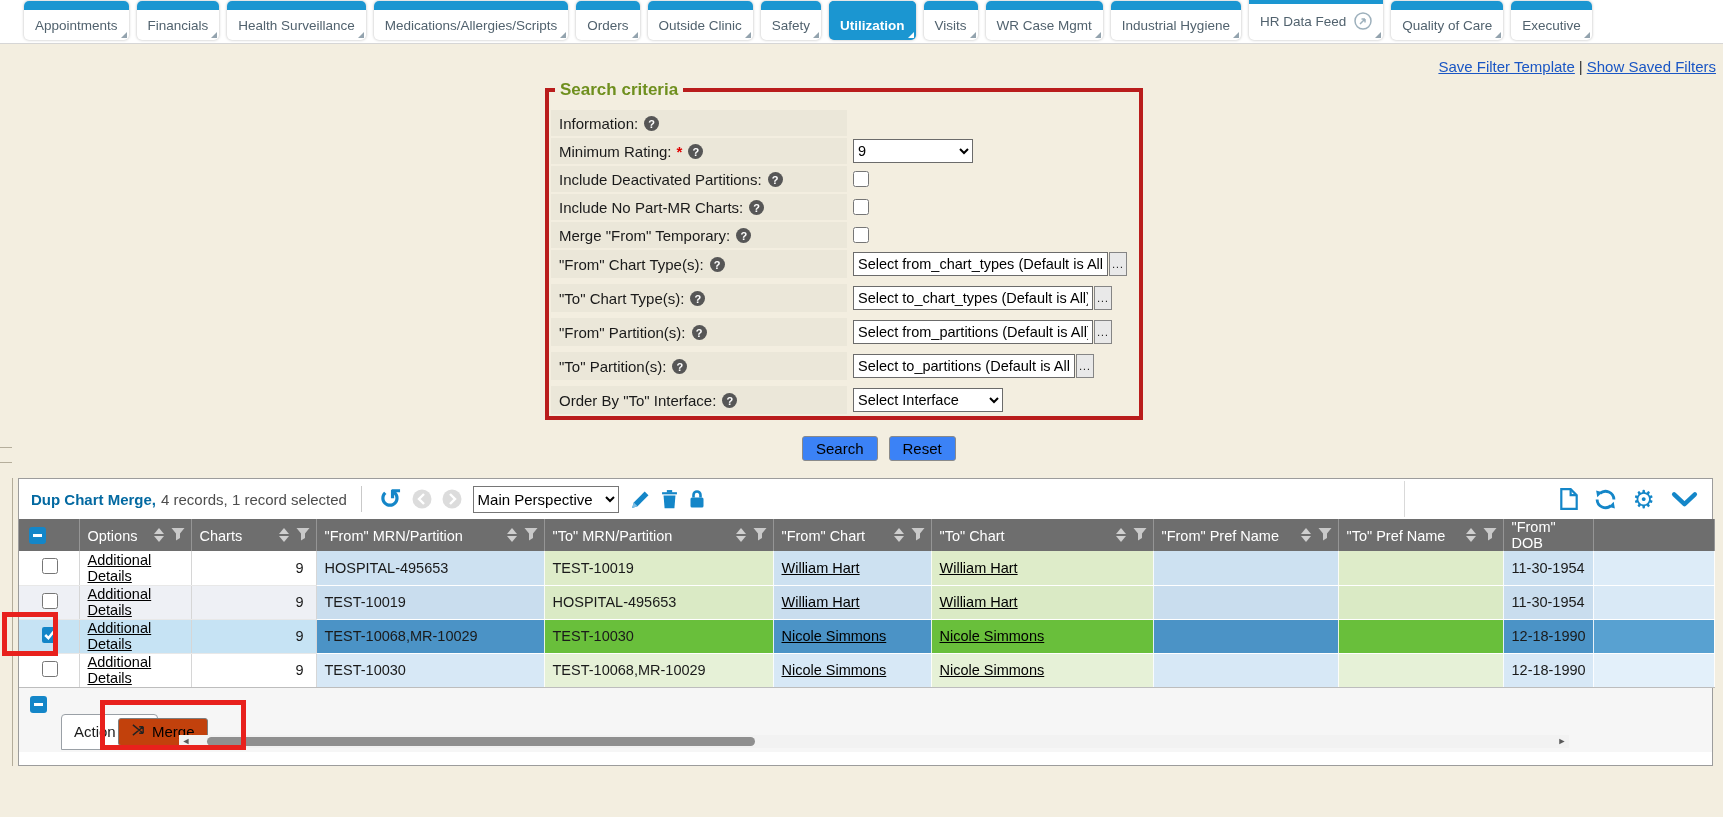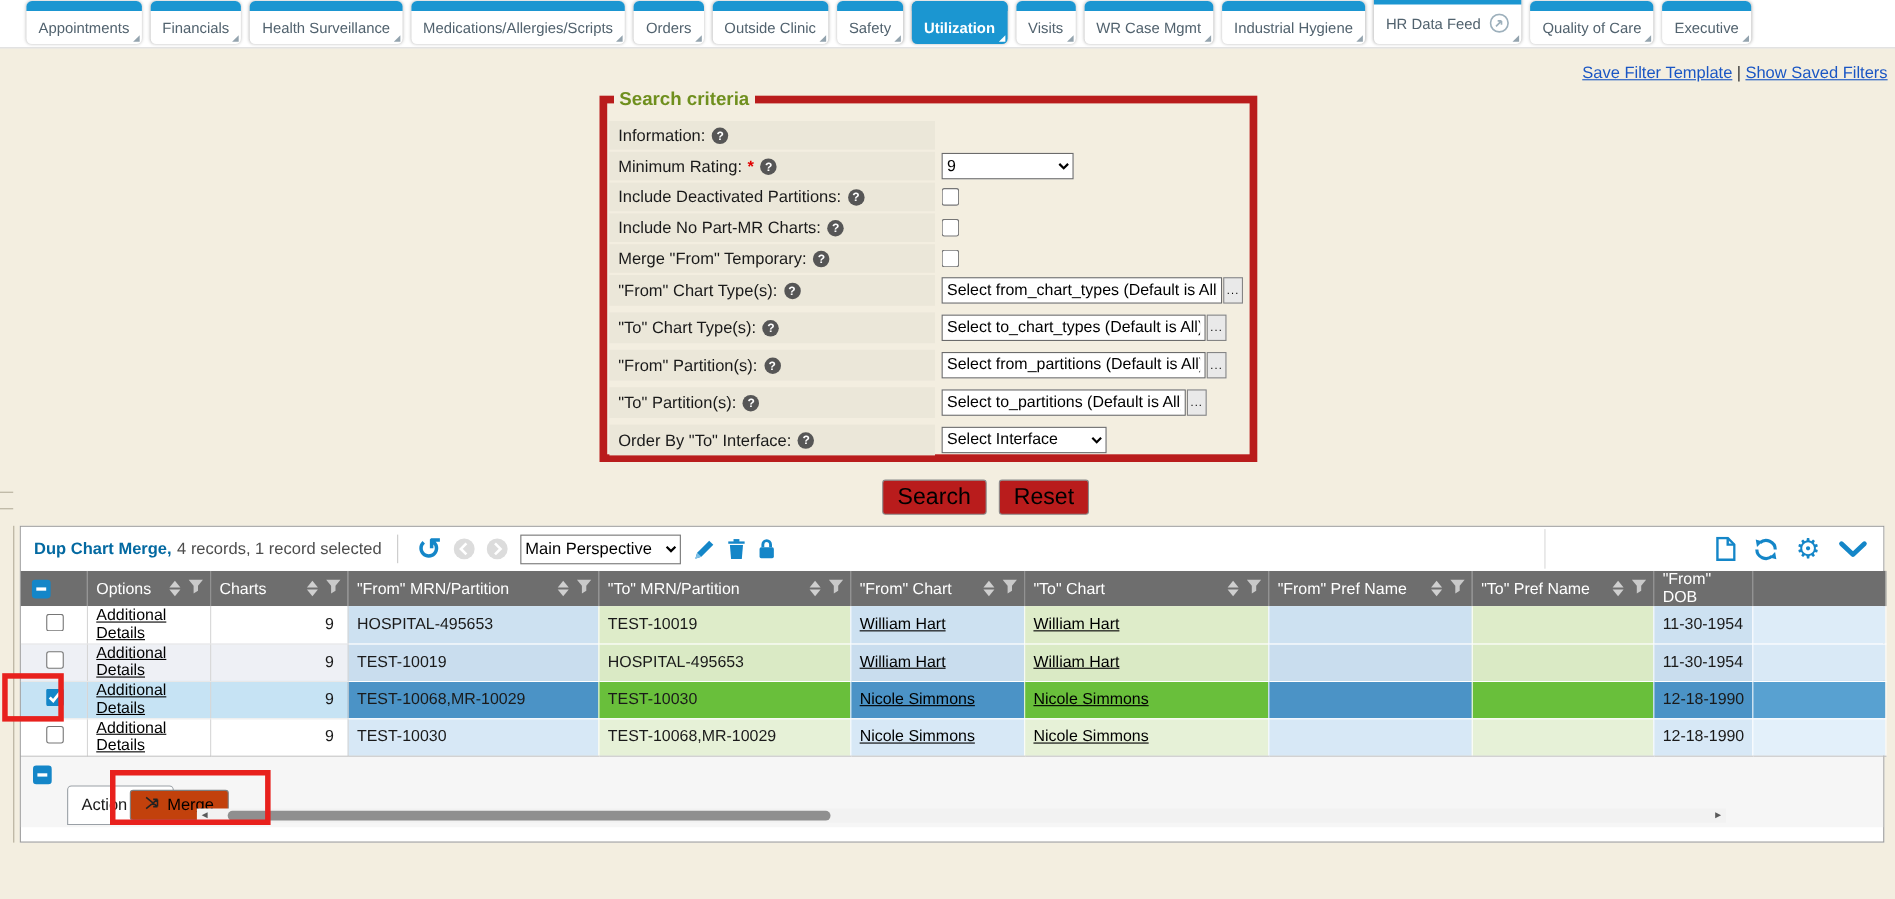--- a/index.html
+++ b/index.html
@@ -22,21 +22,21 @@
 
   
   .content { position:relative; width:1723px; height:773px; }
   .tick { position:absolute; left:0; width:12px; height:1px; background:#b5ae9c; }
   .toplinks { position:absolute; top:14px; right:7px; font-size:15px; color:#333; }
   .toplinks a { color:#1a56c4; text-decoration:underline; cursor:pointer; }
   .toplinks .sep { margin:0 4px; color:#333; }
 
   
   fieldset.criteria { position:absolute; left:545px; top:36px; width:598px; height:340px;
-                      border:7px solid #b91c1c; padding:10px 0 0 2px; }
+                      border:4px solid #b91c1c; padding:10px 0 0 2px; }
   legend.cr-title { color:#6f8f1e; font-weight:bold; font-size:17px; padding:0 5px; margin-left:4px; }
   .frow { display:flex; align-items:center; margin-bottom:2px; }
   .frow.tall { margin-bottom:6px; }
   .flabel { width:296px; min-height:26px; background:#ebe7d9; padding:4px 8px 3px 8px;
             display:flex; align-items:center; flex:0 0 auto; }
   .frow.tall .flabel { min-height:28px; }
   .help { display:inline-flex; width:15px; height:15px; border-radius:50%; background:#565656;
           color:#fff; font-size:11px; font-weight:bold; align-items:center; justify-content:center;
           margin-left:6px; flex:0 0 auto; }
   .req { color:#e00000; font-weight:bold; margin-left:5px; }
@@ -44,21 +44,21 @@
   .fctl input[type=text] { height:24px; border:1px solid #6b6b6b; font-size:14.5px;
                            padding:2px 4px; font-family:"Liberation Sans",sans-serif; background:#fff; }
   .w255{width:255px;} .w240{width:240px;} .w222{width:222px;}
   .more-btn { width:18px; height:24px; font-size:10px; letter-spacing:1px; border:1px solid #858585;
               background:#e9e9e9; margin-left:1px; cursor:pointer; }
   .fctl select { height:24px; border:1px solid #6b6b6b; font-size:14.5px; background:#fff;
                  font-family:"Liberation Sans",sans-serif; }
   .sel-rating { width:120px; } .sel-interface { width:150px; }
   .fctl input[type=checkbox] { width:16px; height:16px; accent-color:#fff; }
   .form-buttons { position:absolute; left:802px; top:392px; display:flex; gap:11px; }
-  .form-buttons button { font-size:21px; padding:3px 13px; background:#b91c1c;
+  .form-buttons button { font-size:15px; padding:3px 13px; background:#3b82f6;
                          border:1px solid #8a8a8a; border-radius:3px; cursor:pointer;
                          font-family:"Liberation Sans",sans-serif; }
 
   
   .grid { position:absolute; left:18px; top:434px; width:1695px; height:288px;
           background:#fff; border:1px solid #9c9c9c; }
   .side-line { position:absolute; left:12px; top:434px; width:1px; height:288px; background:#b3ac9a; }
 
   .gtoolbar { height:40px; display:flex; align-items:center; padding-left:12px; background:#fff; }
   .gt-title { font-weight:bold; color:#0369a1; }

